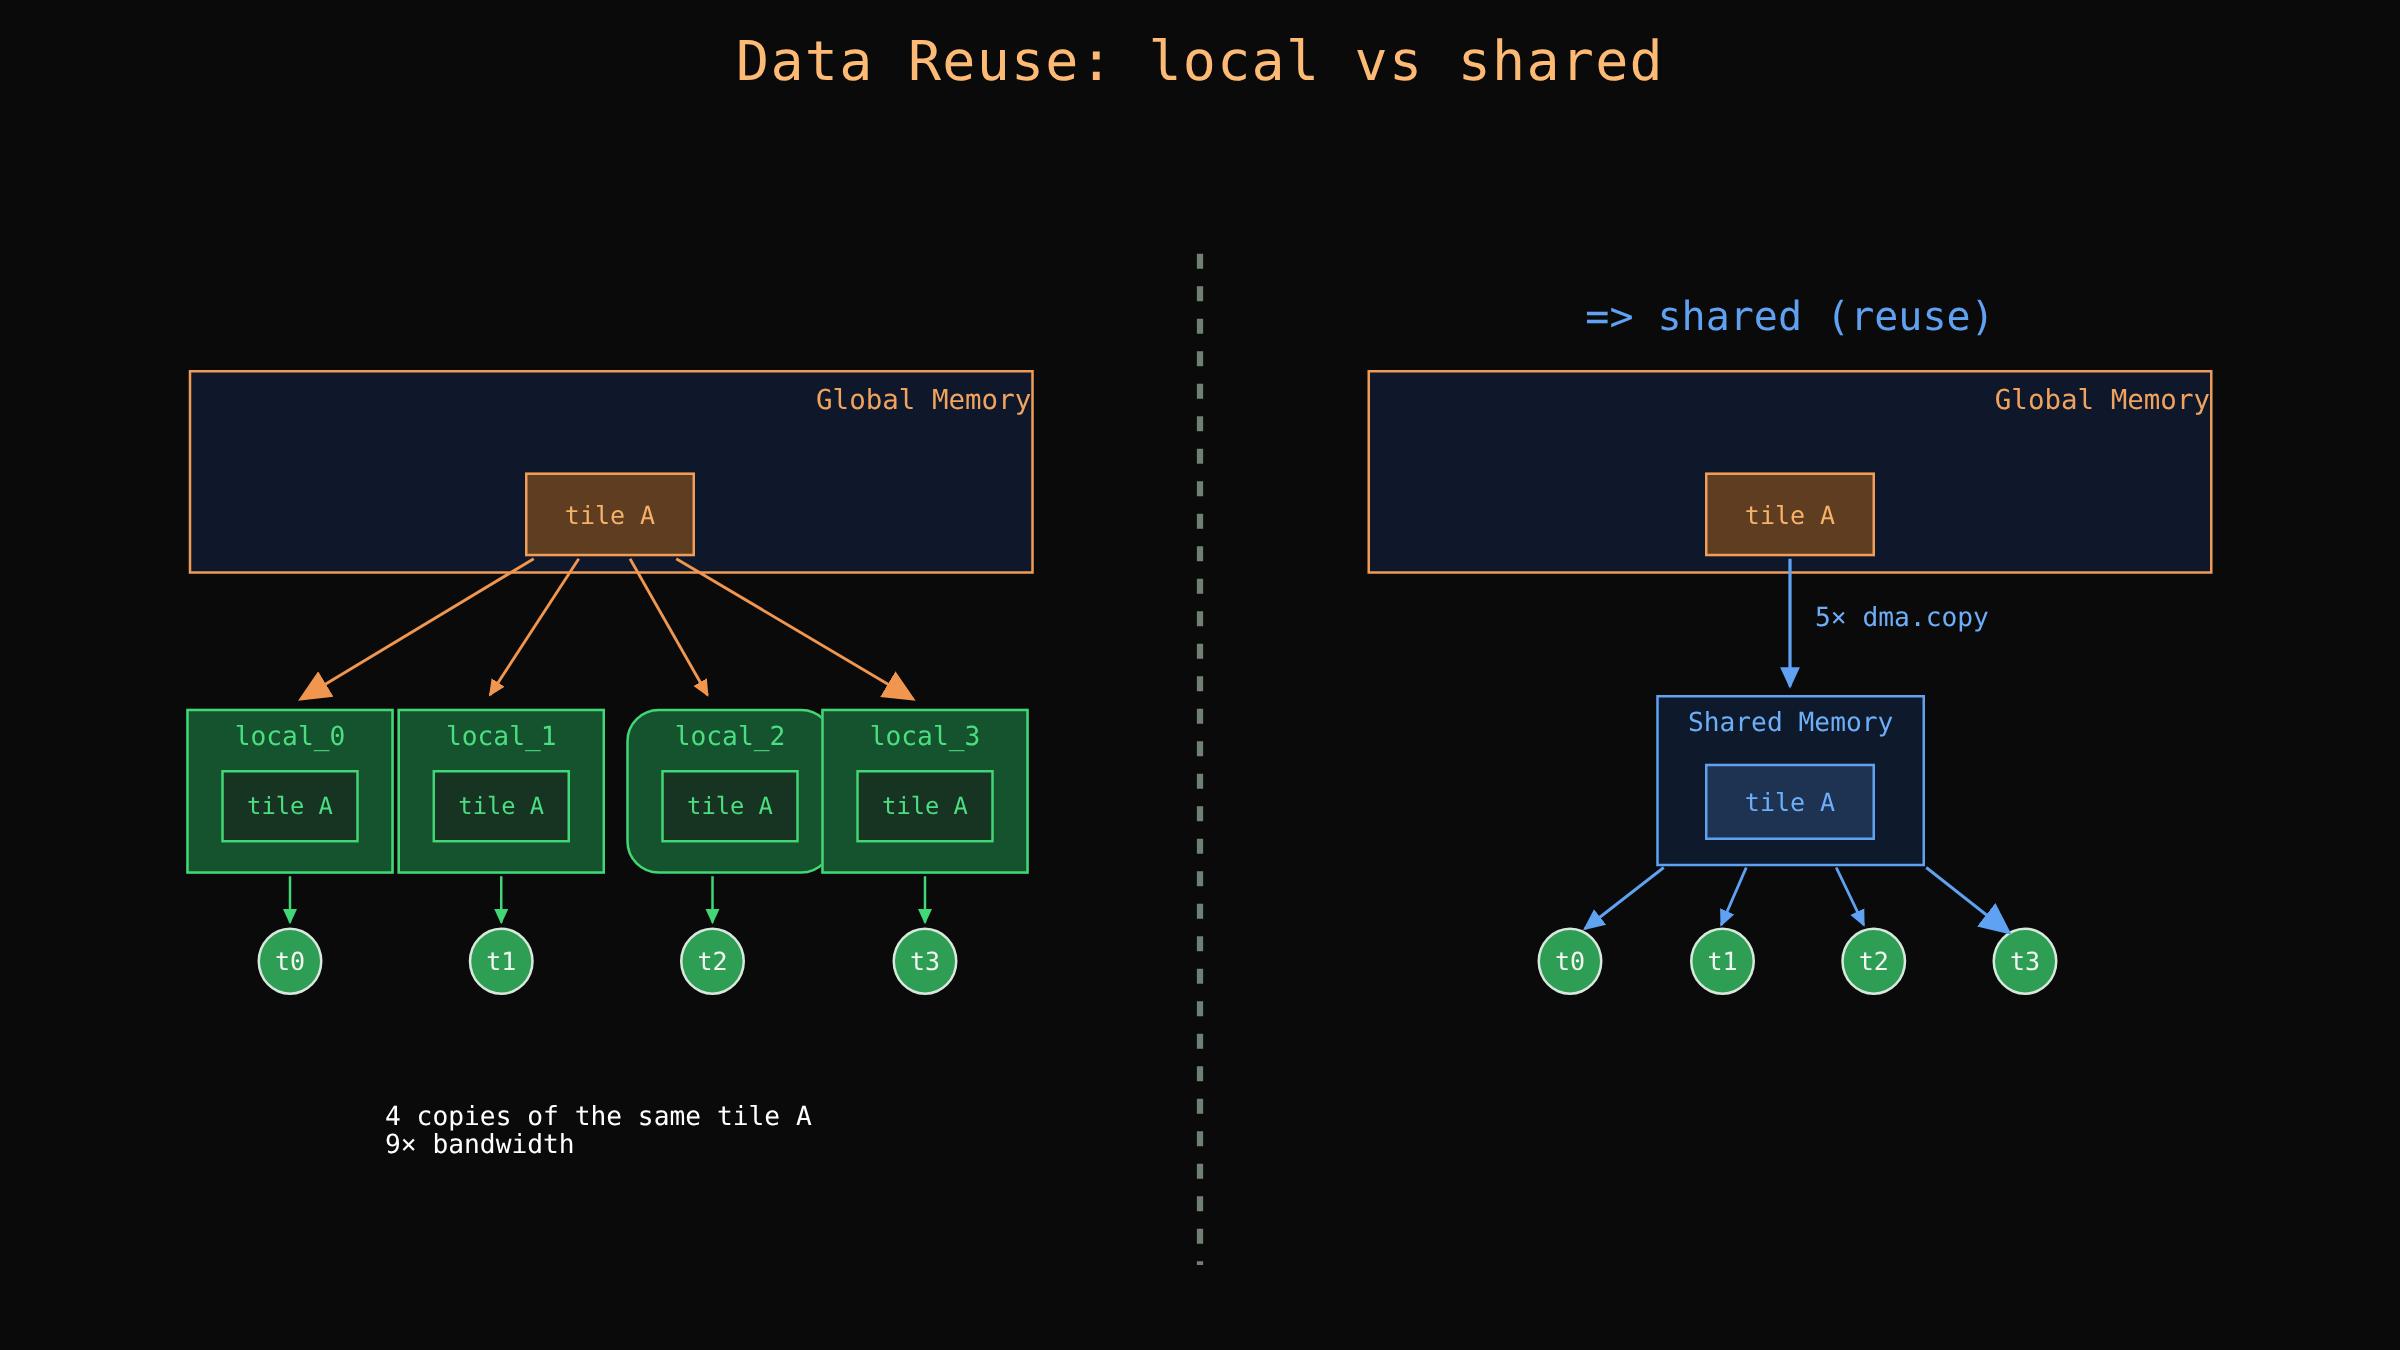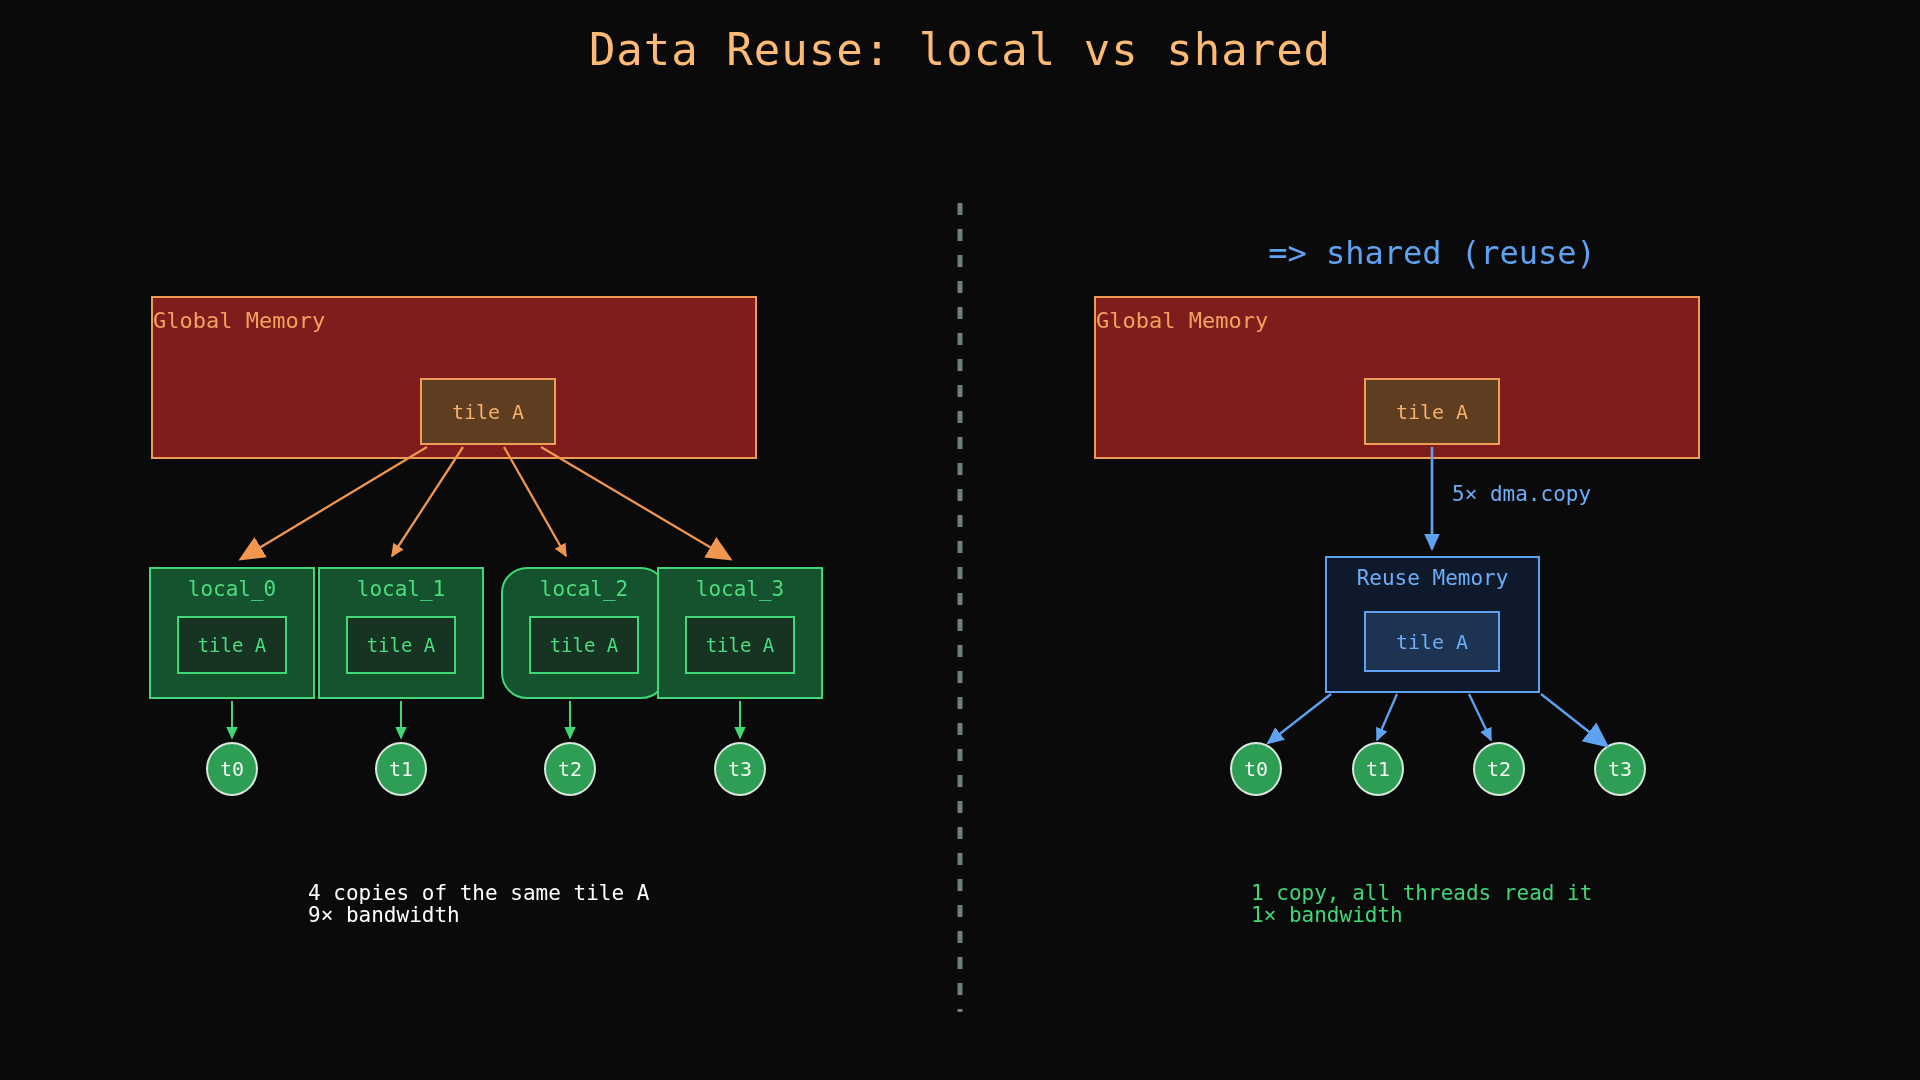--- a/index.html
+++ b/index.html
@@ -10,23 +10,23 @@
   }
   .title {
     position:absolute; left:0; right:0; top:24px;
     text-align:center; font-size:44px; color:#fdba74; letter-spacing:1px;
   }
   .heading { position:absolute; width:676px; text-align:center; font-size:32px; }
   .heading.hl { left:151px; top:234px; color:#41d776; }
   .heading.hr { left:1094px; top:234px; color:#5fa2f2; }
 
   .gbox {
-    position:absolute; top:296px; width:606px; height:163px;
-    border:2.5px solid #ef9b55; background:#7f1d1d;
-    box-sizing:border-box; text-align:left;
+    position:absolute; top:296px; width:676px; height:163px;
+    border:2.5px solid #ef9b55; background:#0f172a;
+    box-sizing:border-box; text-align:right;
   }
   .gbox-label { margin-top:10px; font-size:22px; color:#f0a35e; }
 
   .tile {
     position:absolute; box-sizing:border-box;
     display:flex; align-items:center; justify-content:center;
   }
   .tile-orange {
     width:136px; height:67px; top:378px;
     border:2px solid #f09d57; background:#5f3d20; color:#f5b06a; font-size:20px;
@@ -113,33 +113,29 @@
   <div class="heading hr">=&gt; shared (reuse)</div>
 
   <div class="gbox" style="left:1094px;">
     <div class="gbox-label">Global Memory</div>
   </div>
   <div class="tile tile-orange" style="left:1364px;">tile A</div>
 
   <div class="dma-label">5× dma.copy</div>
 
   <div class="sbox">
-    <div class="sbox-label">Reuse Memory</div>
+    <div class="sbox-label">Shared Memory</div>
   </div>
   <div class="tile tile-blue">tile A</div>
 
   <div class="thread" style="left:1230px;">t0</div>
   <div class="thread" style="left:1352px;">t1</div>
   <div class="thread" style="left:1473px;">t2</div>
   <div class="thread" style="left:1594px;">t3</div>
 
-  <div class="caption green">
-    <div>1 copy, all threads read it</div>
-    <div>1× bandwidth</div>
-  </div>
 
   <svg class="overlay" viewBox="0 0 1920 1080" xmlns="http://www.w3.org/2000/svg">
     <defs>
       <marker id="m-orange-big" viewBox="0 0 10 10" refX="8.5" refY="5" markerUnits="userSpaceOnUse" markerWidth="27" markerHeight="27" orient="auto">
         <path d="M0,0.6 L9.6,5 L0,9.4 Z" fill="#f0964e"></path>
       </marker>
       <marker id="m-orange-small" viewBox="0 0 10 10" refX="8.5" refY="5" markerUnits="userSpaceOnUse" markerWidth="14" markerHeight="14" orient="auto">
         <path d="M0,0.6 L9.6,5 L0,9.4 Z" fill="#f0964e"></path>
       </marker>
       <marker id="m-green-small" viewBox="0 0 10 10" refX="8.5" refY="5" markerUnits="userSpaceOnUse" markerWidth="13" markerHeight="13" orient="auto">

